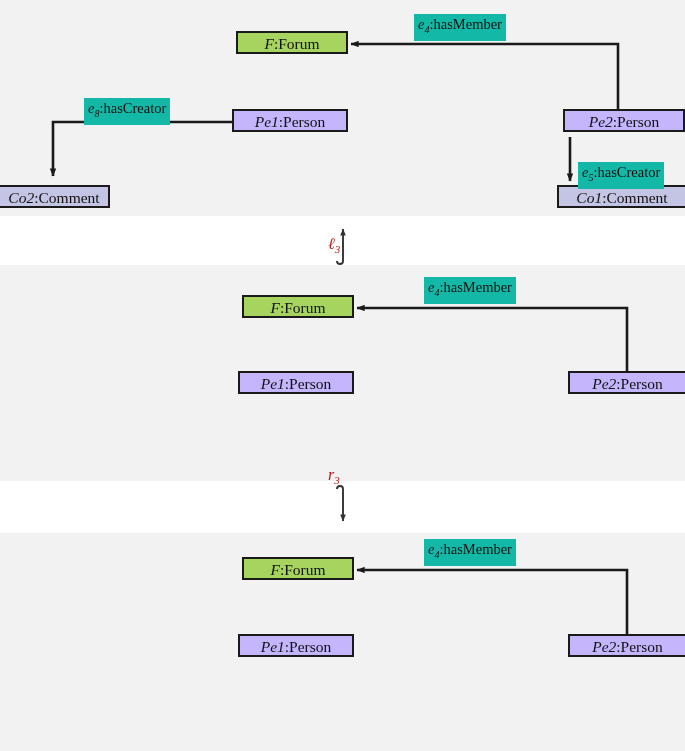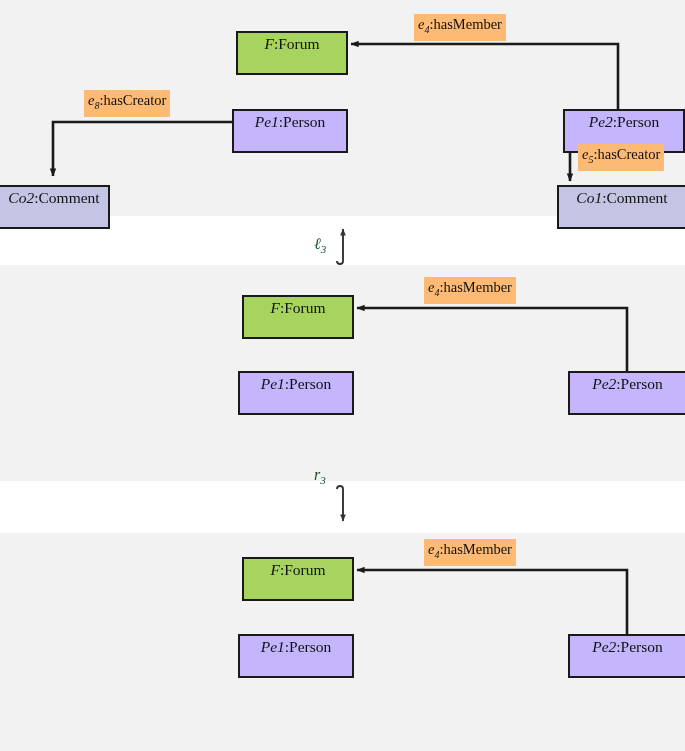--- a/index.html
+++ b/index.html
@@ -28,38 +28,38 @@
     background: #f2f2f2;
   }
   #panel-top    { top: 0px;   height: 216px; }
   #panel-middle { top: 265px; height: 216px; }
   #panel-bottom { top: 533px; height: 218px; }
 
   .node {
     position: absolute;
     box-sizing: border-box;
     border: 2.5px solid #1a1a1a;
-    height: 44px;
+    height: 23px;
     line-height: 22px;
     text-align: center;
     font-size: 15.5px;
     color: #111111;
     white-space: nowrap;
     overflow: hidden;
   }
   .node .pref {
     font-style: italic;
   }
   .node.forum   { background: #a7d45f; }
   .node.person  { background: #c4b5fd; }
   .node.comment { background: #c4c4e4; }
 
   .edge-label {
     position: absolute;
-    background: #fdba74;
+    background: #14b8a6;
     color: #111111;
     font-size: 14.5px;
     line-height: 19px;
     padding: 1px 4px 2px 4px;
     white-space: nowrap;
   }
   .edge-label .sub {
     font-style: italic;
   }
   .edge-label .sub sub {
@@ -72,22 +72,23 @@
     left: 0; top: 0;
     width: 685px;
     height: 751px;
     pointer-events: none;
   }
 
   .transition-label {
     position: absolute;
     font-style: italic;
     font-size: 16px;
-    color: #14532d;
+    color: #b91c1c;
     white-space: nowrap;
+    margin-left: 14px;
   }
   .transition-label sub {
     font-size: 11px;
     font-style: italic;
   }
 </style>
 </head>
 <body>
 
 <div class="stage">
@@ -138,25 +139,25 @@
   </div>
 
   <div class="node comment" style="left:557px; top:185px; width:130px;">
     <span class="pref">Co1</span><span>:</span><span>Comment</span>
   </div>
 
   <div class="edge-label" style="left:414px; top:14px;">
     <span class="sub"><span>e</span><sub>4</sub></span><span>:</span><span>hasMember</span>
   </div>
 
-  <div class="edge-label" style="left:84px; top:90px;">
+  <div class="edge-label" style="left:84px; top:98px;">
     <span class="sub"><span>e</span><sub>8</sub></span><span>:</span><span>hasCreator</span>
   </div>
 
-  <div class="edge-label" style="left:578px; top:144px;">
+  <div class="edge-label" style="left:578px; top:162px;">
     <span class="sub"><span>e</span><sub>5</sub></span><span>:</span><span>hasCreator</span>
   </div>
 
   <div class="transition-label" style="left:314px; top:235px;">
     <span>ℓ</span><sub>3</sub>
   </div>
 
   <div class="transition-label" style="left:314px; top:466px;">
     <span>r</span><sub>3</sub>
   </div>

